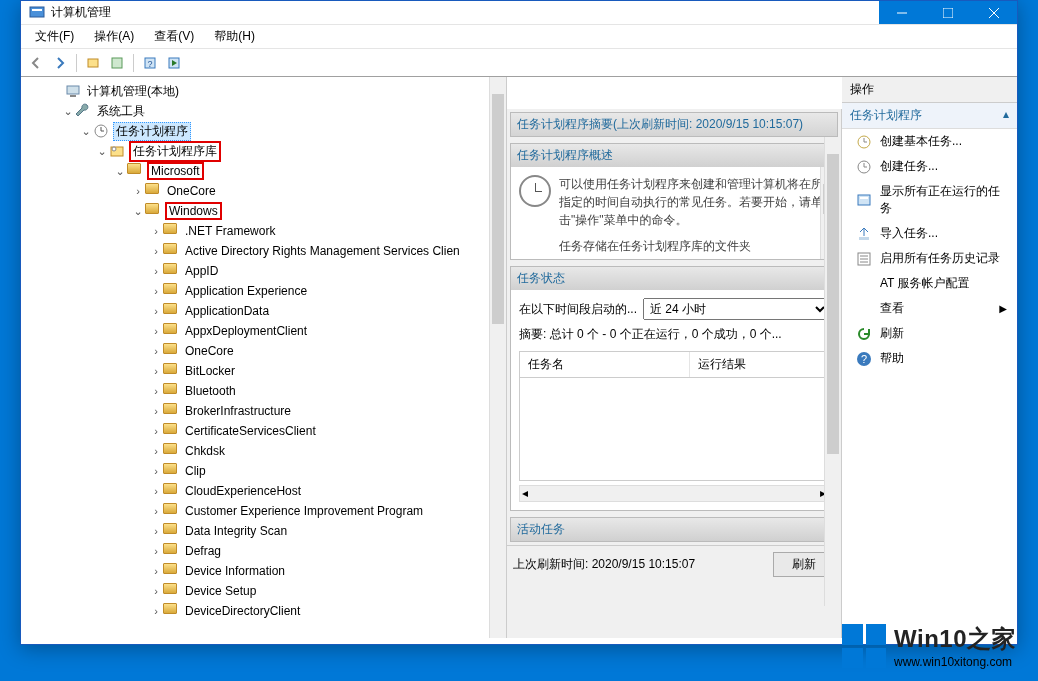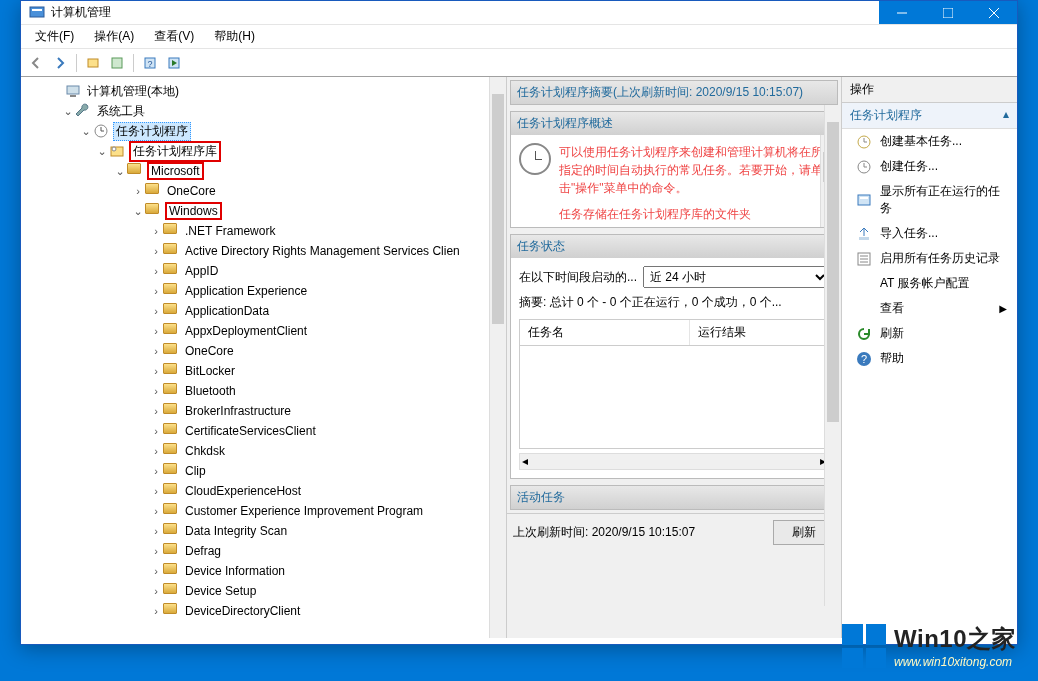--- a/index.html
+++ b/index.html
@@ -27,51 +27,51 @@
 
 .tree-pane { width: 458px; border-right: 1px solid #ccc; overflow: auto; padding: 4px 2px; font-size: 12px; }
 .tree-node { display: flex; align-items: center; height: 20px; white-space: nowrap; }
 .tree-toggle { width: 14px; text-align: center; color: #555; cursor: default; font-size: 11px; }
 .tree-icon { width: 16px; height: 16px; margin-right: 4px; flex-shrink: 0; }
 .folder-icon { background: linear-gradient(#fce08a, #d9a93a); border-radius: 1px; border: 1px solid #c08c29; width: 14px; height: 11px; display: inline-block; }
 .tree-label { padding: 0 2px; }
 .selected { background: #cde8ff; border: 1px dotted #3399ff; }
 .redbox { border: 2px solid #e00000; padding: 0 2px; }
 
-.middle-pane { width: 335px; border-right: 1px solid #ccc; background: #f0f0f0; display: flex; flex-direction: column; font-size: 12px; }
+.middle-pane { width: 335px; border-right: 1px solid #ccc; background: #f0f0f0; display: flex; flex-direction: column; font-size: 12px; margin-top: 32px; }
 .summary-header { background: linear-gradient(#e8e8e8, #d4d4d4); border: 1px solid #bbb; margin: 3px; padding: 3px 6px; color: #216a9c; }
 .section { margin: 3px; border: 1px solid #bbb; }
 .section-header { background: linear-gradient(#e8e8e8, #d0d0d0); padding: 3px 6px; color: #216a9c; display: flex; justify-content: space-between; align-items: center; }
 .section-body { background: #fff; padding: 8px; }
 .overview-body { display: flex; gap: 8px; }
 .clock-icon { width: 32px; height: 32px; border: 2px solid #888; border-radius: 50%; flex-shrink: 0; position: relative; }
 .clock-icon::before { content: ''; position: absolute; left: 50%; top: 20%; width: 1px; height: 30%; background: #555; }
 .clock-icon::after { content: ''; position: absolute; left: 50%; top: 50%; width: 25%; height: 1px; background: #555; }
-.overview-text { font-size: 12px; line-height: 1.5; color: #ef4444; }
+.overview-text { font-size: 12px; line-height: 1.5; color: #404040; }
 .status-row { display: flex; align-items: center; gap: 6px; margin-bottom: 6px; }
 .status-row select { flex: 1; font-size: 12px; padding: 2px; }
 .task-table { border: 1px solid #ccc; height: 130px; margin-top: 8px; overflow: auto; }
 .task-table-head { display: flex; background: #fff; border-bottom: 1px solid #ccc; }
 .task-table-head div { padding: 4px 8px; font-size: 12px; border-right: 1px solid #e5e5e5; }
 .bottom-row { background: #f0f0f0; padding: 6px; display: flex; align-items: center; justify-content: space-between; border-top: 1px solid #ccc; }
 .refresh-btn { padding: 3px 18px; border: 1px solid #aaa; background: #e9e9e9; font-size: 12px; }
 
 .actions-pane { flex: 1; font-size: 12px; }
 .actions-title { background: #f0f0f0; padding: 4px 8px; border-bottom: 1px solid #ccc; }
 .actions-group-head { background: #eef3fa; padding: 4px 8px; color: #216a9c; display: flex; justify-content: space-between; border-bottom: 1px solid #ddd; }
 .action-item { display: flex; align-items: center; padding: 4px 10px 4px 14px; gap: 8px; cursor: default; }
 .aicon { width: 16px; height: 16px; display: inline-flex; align-items: center; justify-content: center; flex-shrink: 0; }
 .action-item .arrow { margin-left: auto; font-size: 10px; }
 
 .watermark { position: absolute; right: 22px; bottom: 12px; display: flex; align-items: center; gap: 8px; }
 .watermark-logo { width: 44px; height: 44px; display: grid; grid-template: 1fr 1fr / 1fr 1fr; gap: 3px; }
 .watermark-logo div { background: #0078d7; }
 .watermark-text { color: #232323; }
 .wm-title { font-size: 24px; font-weight: 600; letter-spacing: 0.5px; }
-.wm-url { font-size: 12px; color: #fef9c3; font-style: italic; }
+.wm-url { font-size: 12px; color: #000000; }
 
 .vscroll { position: absolute; right: 0; top: 0; width: 17px; height: 100%; background: #f0f0f0; border-left: 1px solid #ddd; }
 .vscroll-thumb { background: #cdcdcd; position: absolute; left: 2px; right: 2px; }
 </style>
 </head>
 <body>
 
 <div class="window">
 
   <div class="titlebar">

